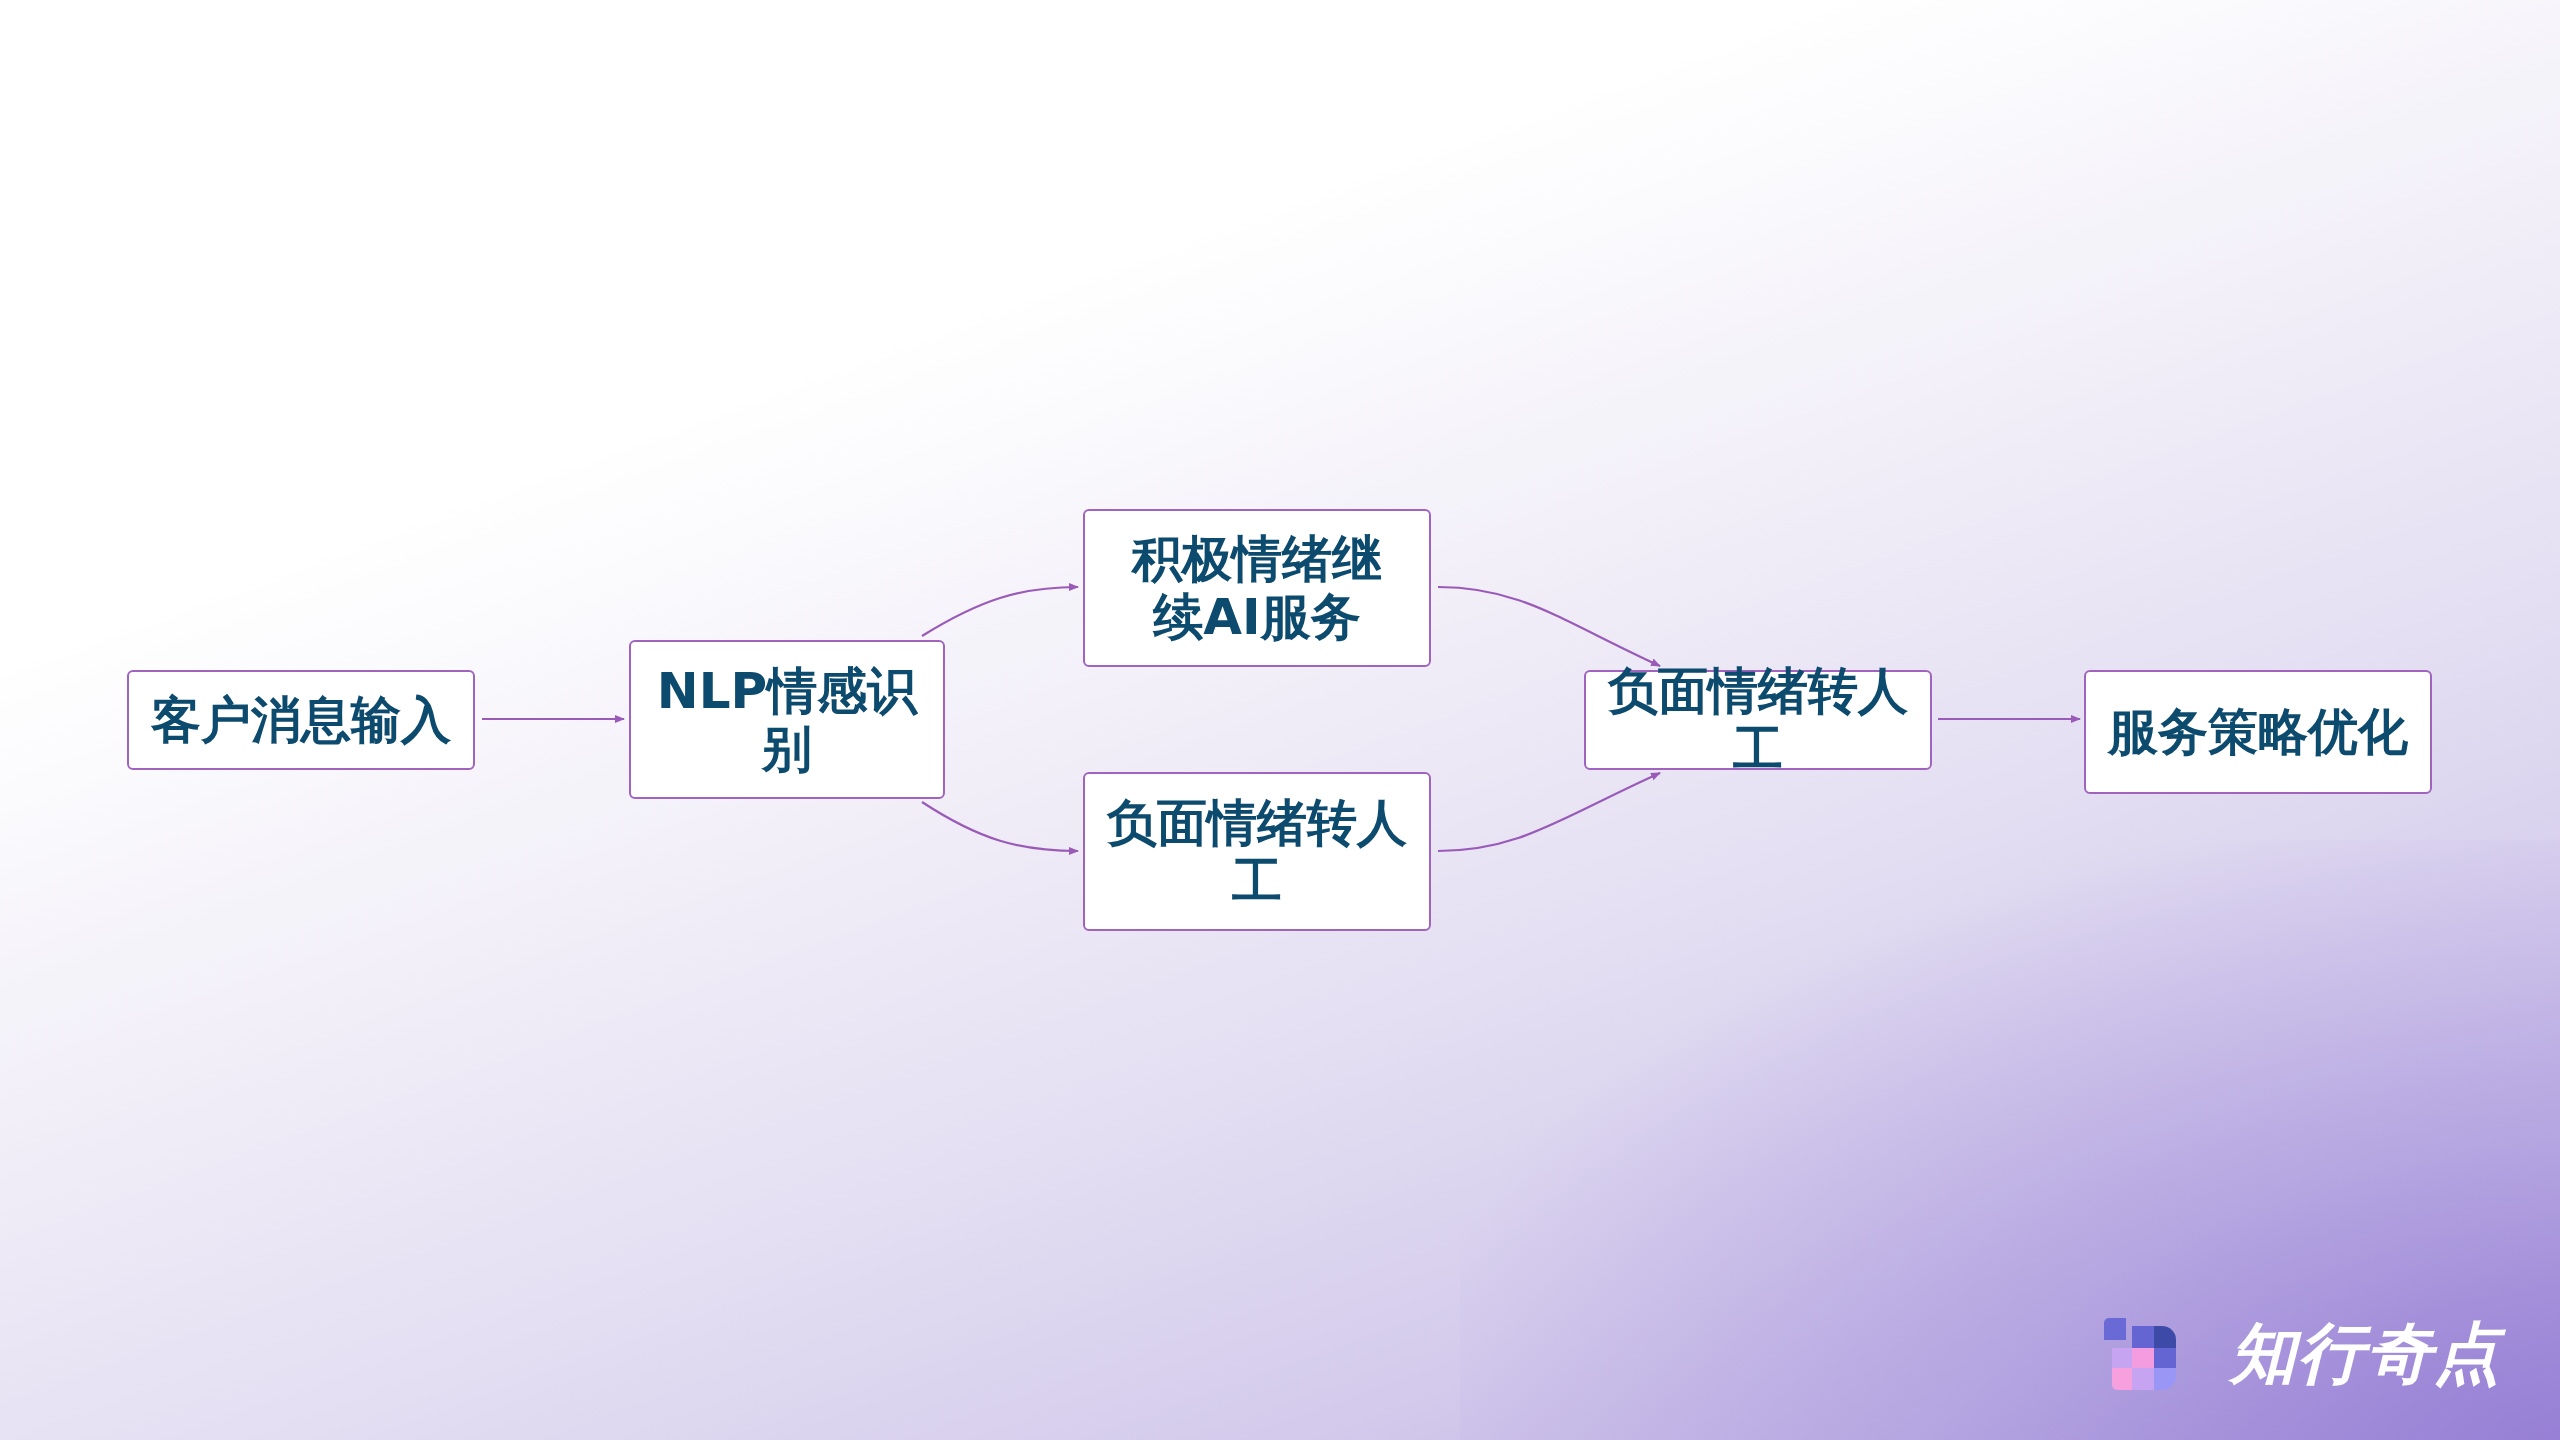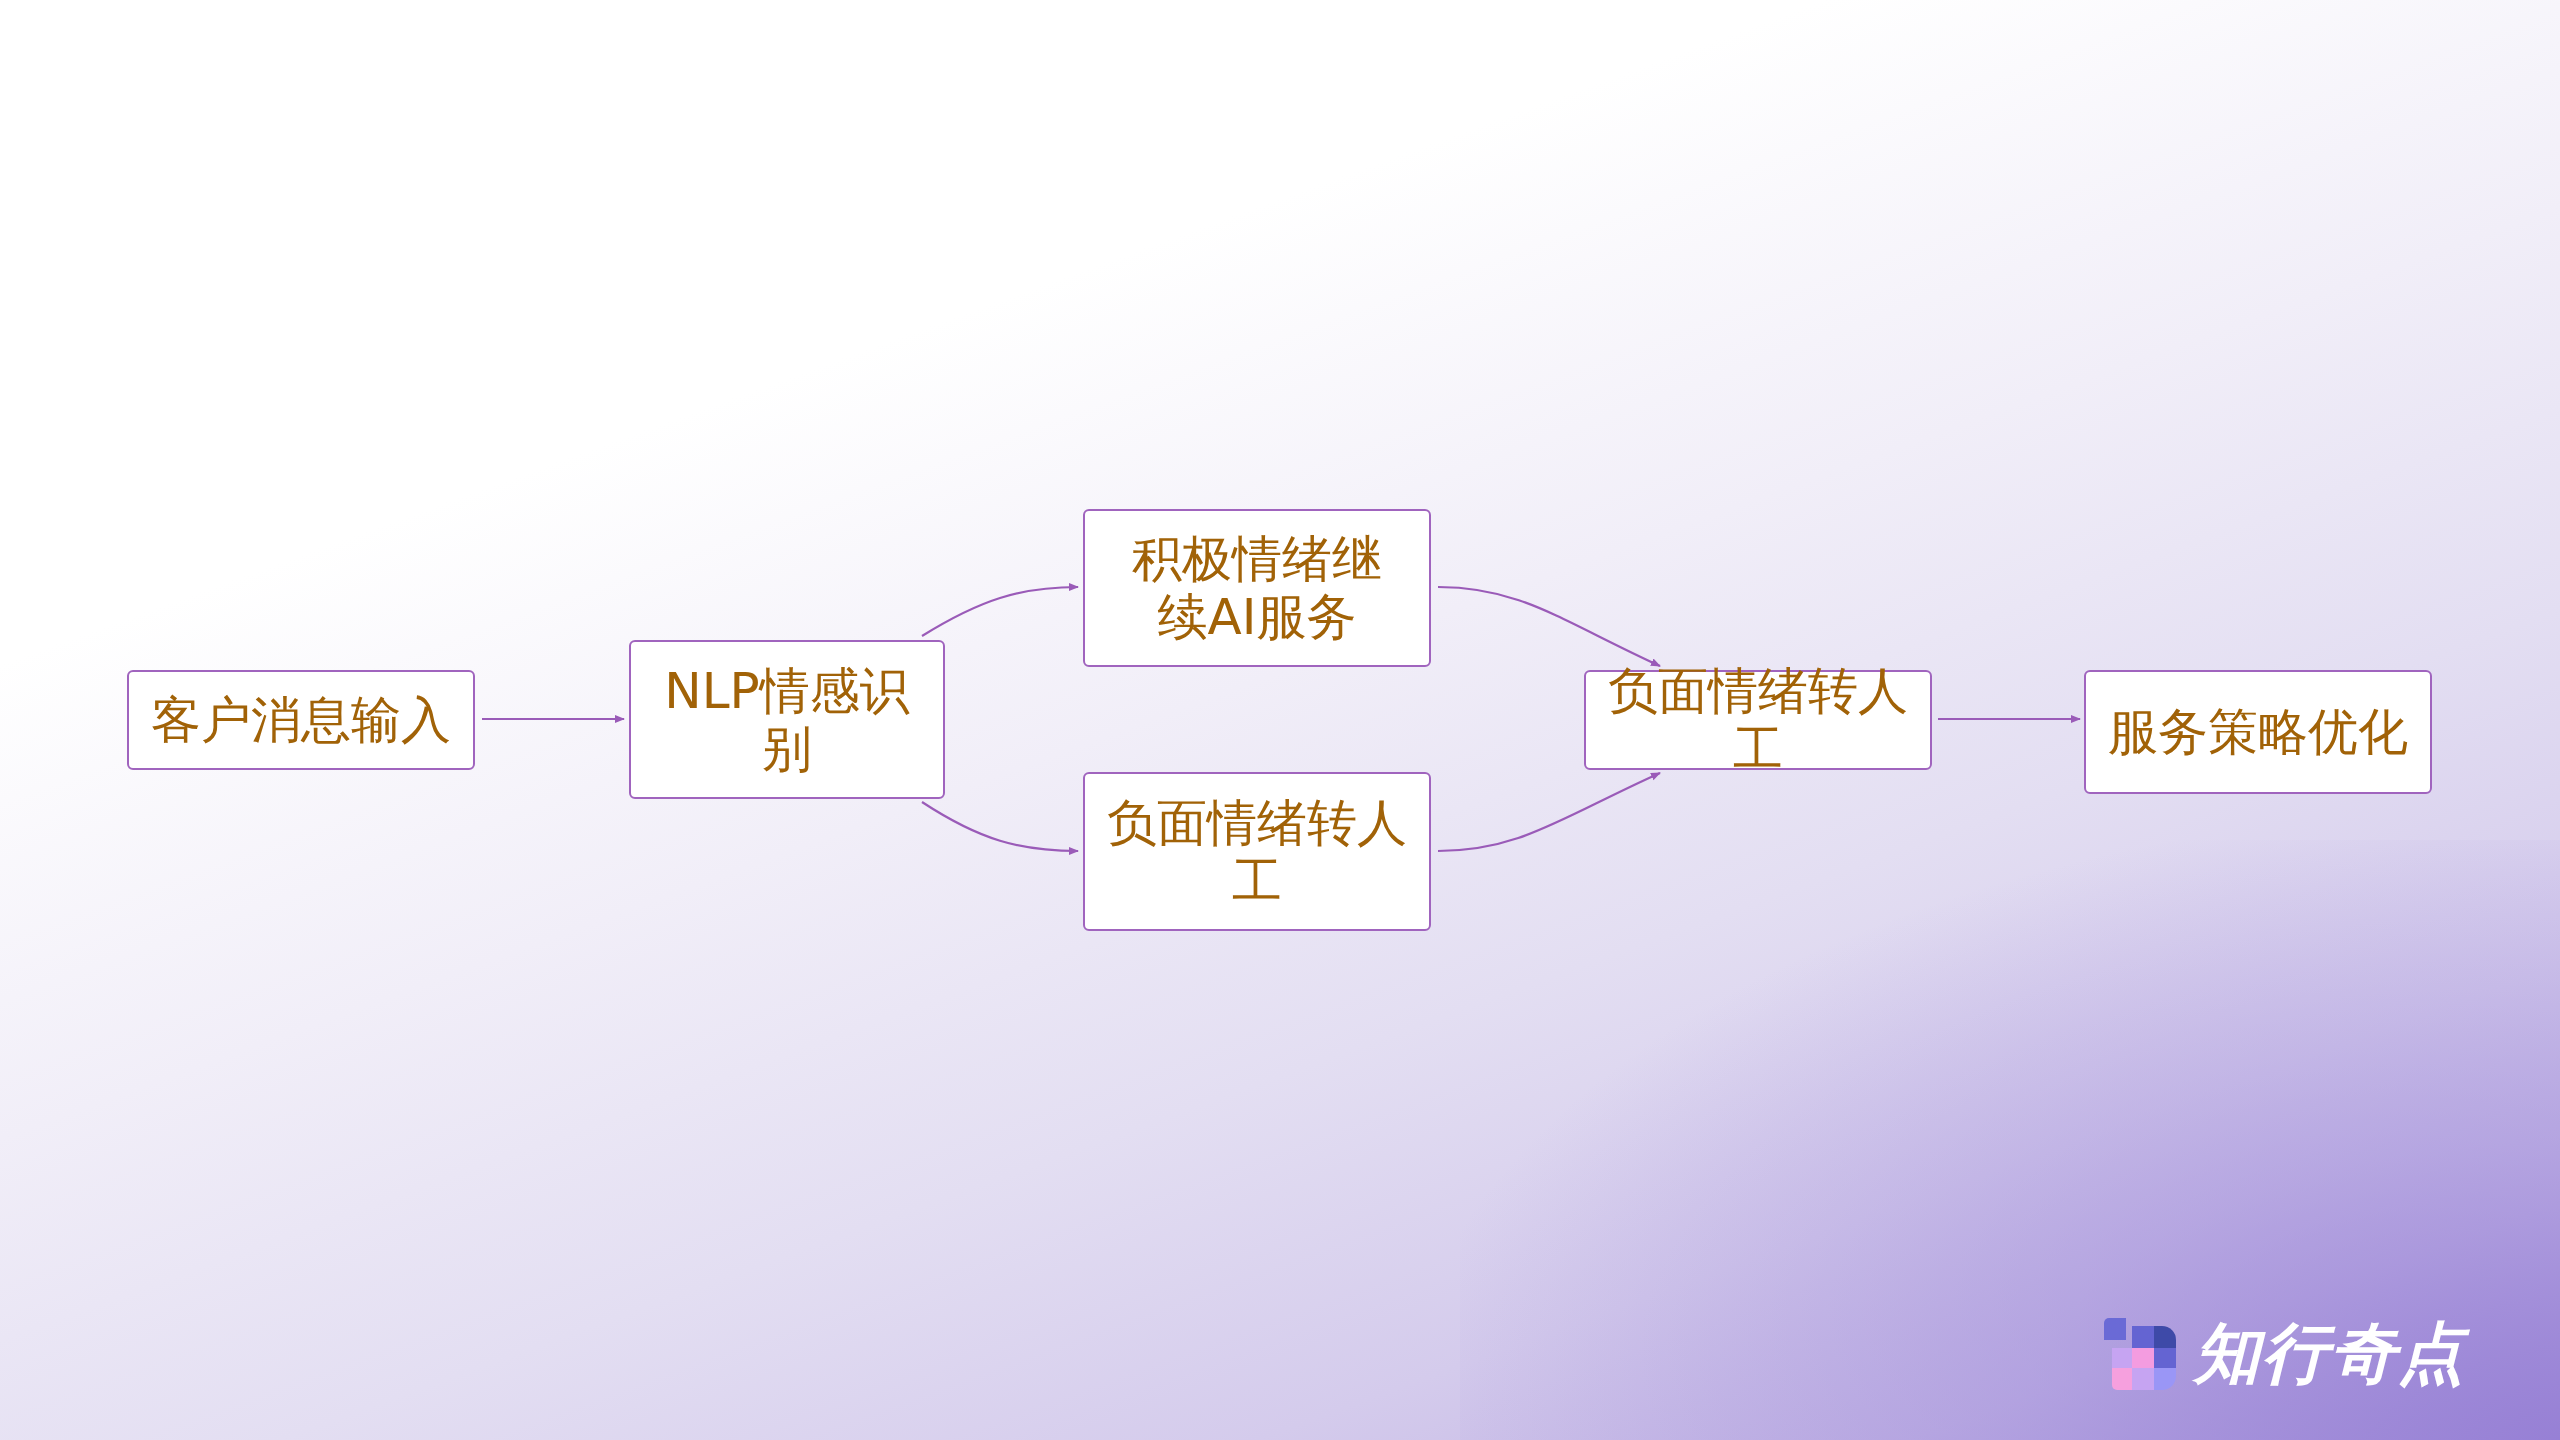--- a/index.html
+++ b/index.html
@@ -4,25 +4,25 @@
 <style>
   html,body{margin:0;padding:0;}
   body{width:2560px;height:1440px;overflow:hidden;position:relative;
     font-family:"DejaVu Sans","Liberation Sans",sans-serif;
     background:linear-gradient(160deg,#ffffff 0%,#ffffff 28%,#f1eef8 48%,#e3def2 65%,#d4cbec 80%,#c5b8e6 90%,#a797db 100%);}
   .corner-glow{position:absolute;right:0;bottom:0;width:1100px;height:600px;
     background:radial-gradient(ellipse at 100% 100%,rgba(148,124,212,0.85) 0%,rgba(160,140,218,0.5) 35%,rgba(200,190,235,0) 75%);}
   svg.edges{position:absolute;left:0;top:0;width:2560px;height:1440px;}
   .node{position:absolute;box-sizing:border-box;background:#ffffff;border:2.5px solid #a064be;border-radius:6px;
     display:flex;align-items:center;justify-content:center;text-align:center;
-    color:#a16207;font-weight:normal;font-size:50px;line-height:58px;padding:0 18px;}
+    color:#0c4a6e;font-weight:bold;font-size:50px;line-height:58px;padding:0 18px;}
   .logo{position:absolute;left:2104px;top:1316px;height:76px;display:flex;align-items:center;}
   .logo-icon{position:relative;width:72px;height:72px;}
   .sq{position:absolute;width:22px;height:22px;}
-  .logo-text{margin-left:18px;color:#ffffff;font-weight:bold;font-size:66px;font-style:italic;letter-spacing:2px;}
+  .logo-text{margin-left:54px;color:#ffffff;font-weight:bold;font-size:66px;font-style:italic;letter-spacing:2px;}
 </style>
 </head>
 <body>
 
 <div class="corner-glow"></div>
 
 <svg class="edges" viewBox="0 0 2560 1440">
   <defs>
     <marker id="arr" markerWidth="10" markerHeight="10" refX="9" refY="5" orient="auto" markerUnits="userSpaceOnUse">
       <path d="M0,1 L10,5 L0,9 Z" fill="#9a5bb8"></path>

